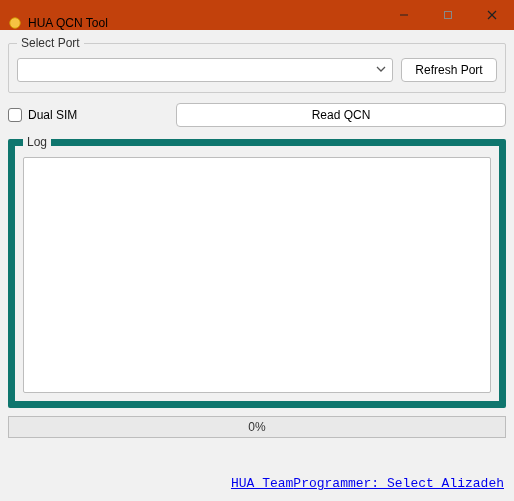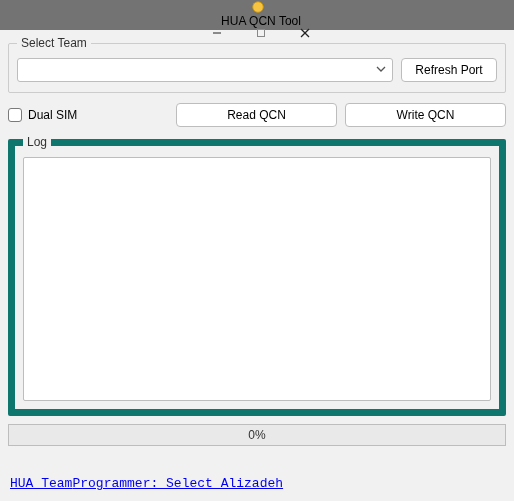--- a/index.html
+++ b/index.html
@@ -8,25 +8,24 @@
     font-family: "Segoe UI", Tahoma, sans-serif;
     font-size: 12px;
     background: #fff;
     width: 514px;
     height: 501px;
     overflow: hidden;
     color: #000;
   }
   .titlebar {
     height: 30px;
-    background: #737373;
-    display: flex;
-    align-items: center;
+    background: #c2410c;
+    display: flex;
+    align-items: flex-end;
     padding-left: 8px;
-    flex-direction: column;
   }
   .titlebar .app-icon {
     width: 14px; height: 14px;
     margin-right: 6px;
     display: flex; align-items: center; justify-content: center;
   }
   .titlebar .title {
     flex: 1;
     font-size: 12px;
   }
@@ -142,22 +141,23 @@
     display: flex;
     align-items: center;
     justify-content: center;
     font-size: 12px;
     color: #333;
     margin-bottom: 30px;
   }
 
   .footer {
     display: flex;
-    justify-content: flex-start;
+    justify-content: flex-end;
     padding: 0 2px;
+    margin-top: 8px;
   }
   .footer a {
     color: #0000ee;
     text-decoration: underline;
     font-family: "Courier New", monospace;
     font-size: 13px;
   }
 </style>
 </head>
 <body>
@@ -185,21 +185,21 @@
           <line x1="1" y1="1" x2="9" y2="9" stroke="#222" stroke-width="1.2"></line>
           <line x1="9" y1="1" x2="1" y2="9" stroke="#222" stroke-width="1.2"></line>
         </svg>
     </div>
   </div>
 </div>
 
 <div class="client">
 
   <fieldset class="port-group">
-    <legend>Select Team</legend>
+    <legend>Select Port</legend>
     <div class="port-row">
       <div class="port-select">
         <span></span>
         <span class="chev">
           <svg width="10" height="10" viewBox="0 0 10 10">
               <polyline points="1,3 5,7 9,3" fill="none" stroke="#555" stroke-width="1.3"></polyline>
             </svg>
         </span>
       </div>
       <div class="btn refresh-btn">
@@ -209,23 +209,20 @@
   </fieldset>
 
   <div class="actions-row">
     <div class="checkbox">
       <span class="cb-box"></span>
       <span>Dual SIM</span>
     </div>
     <div class="btn read-btn">
       <span>Read QCN</span>
     </div>
-    <div class="btn write-btn">
-      <span>Write QCN</span>
-    </div>
   </div>
 
   <fieldset class="log-group">
     <legend>Log</legend>
     <div class="log-area">
       <span></span>
     </div>
   </fieldset>
 
   <div class="progress">

